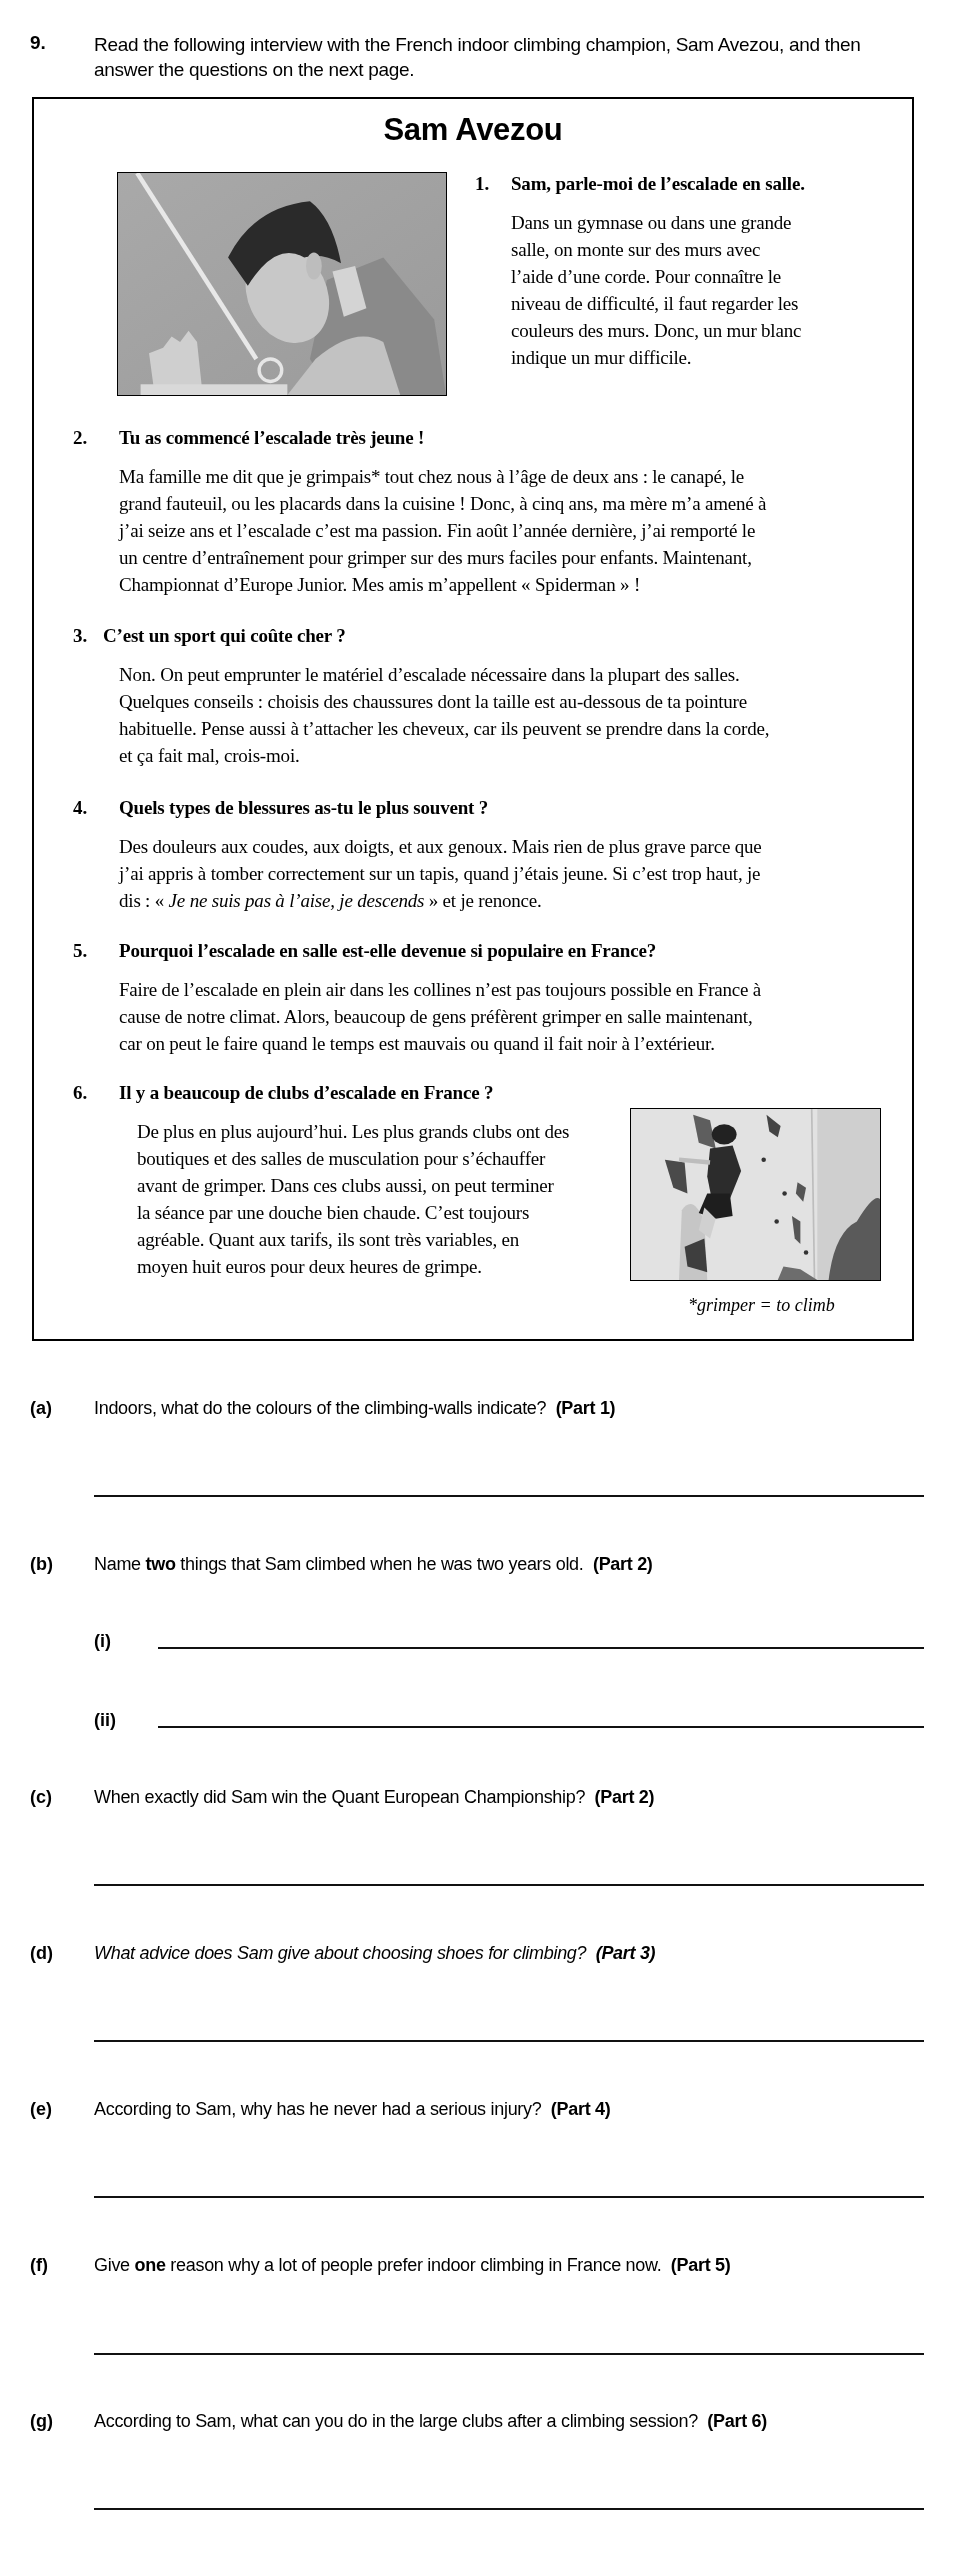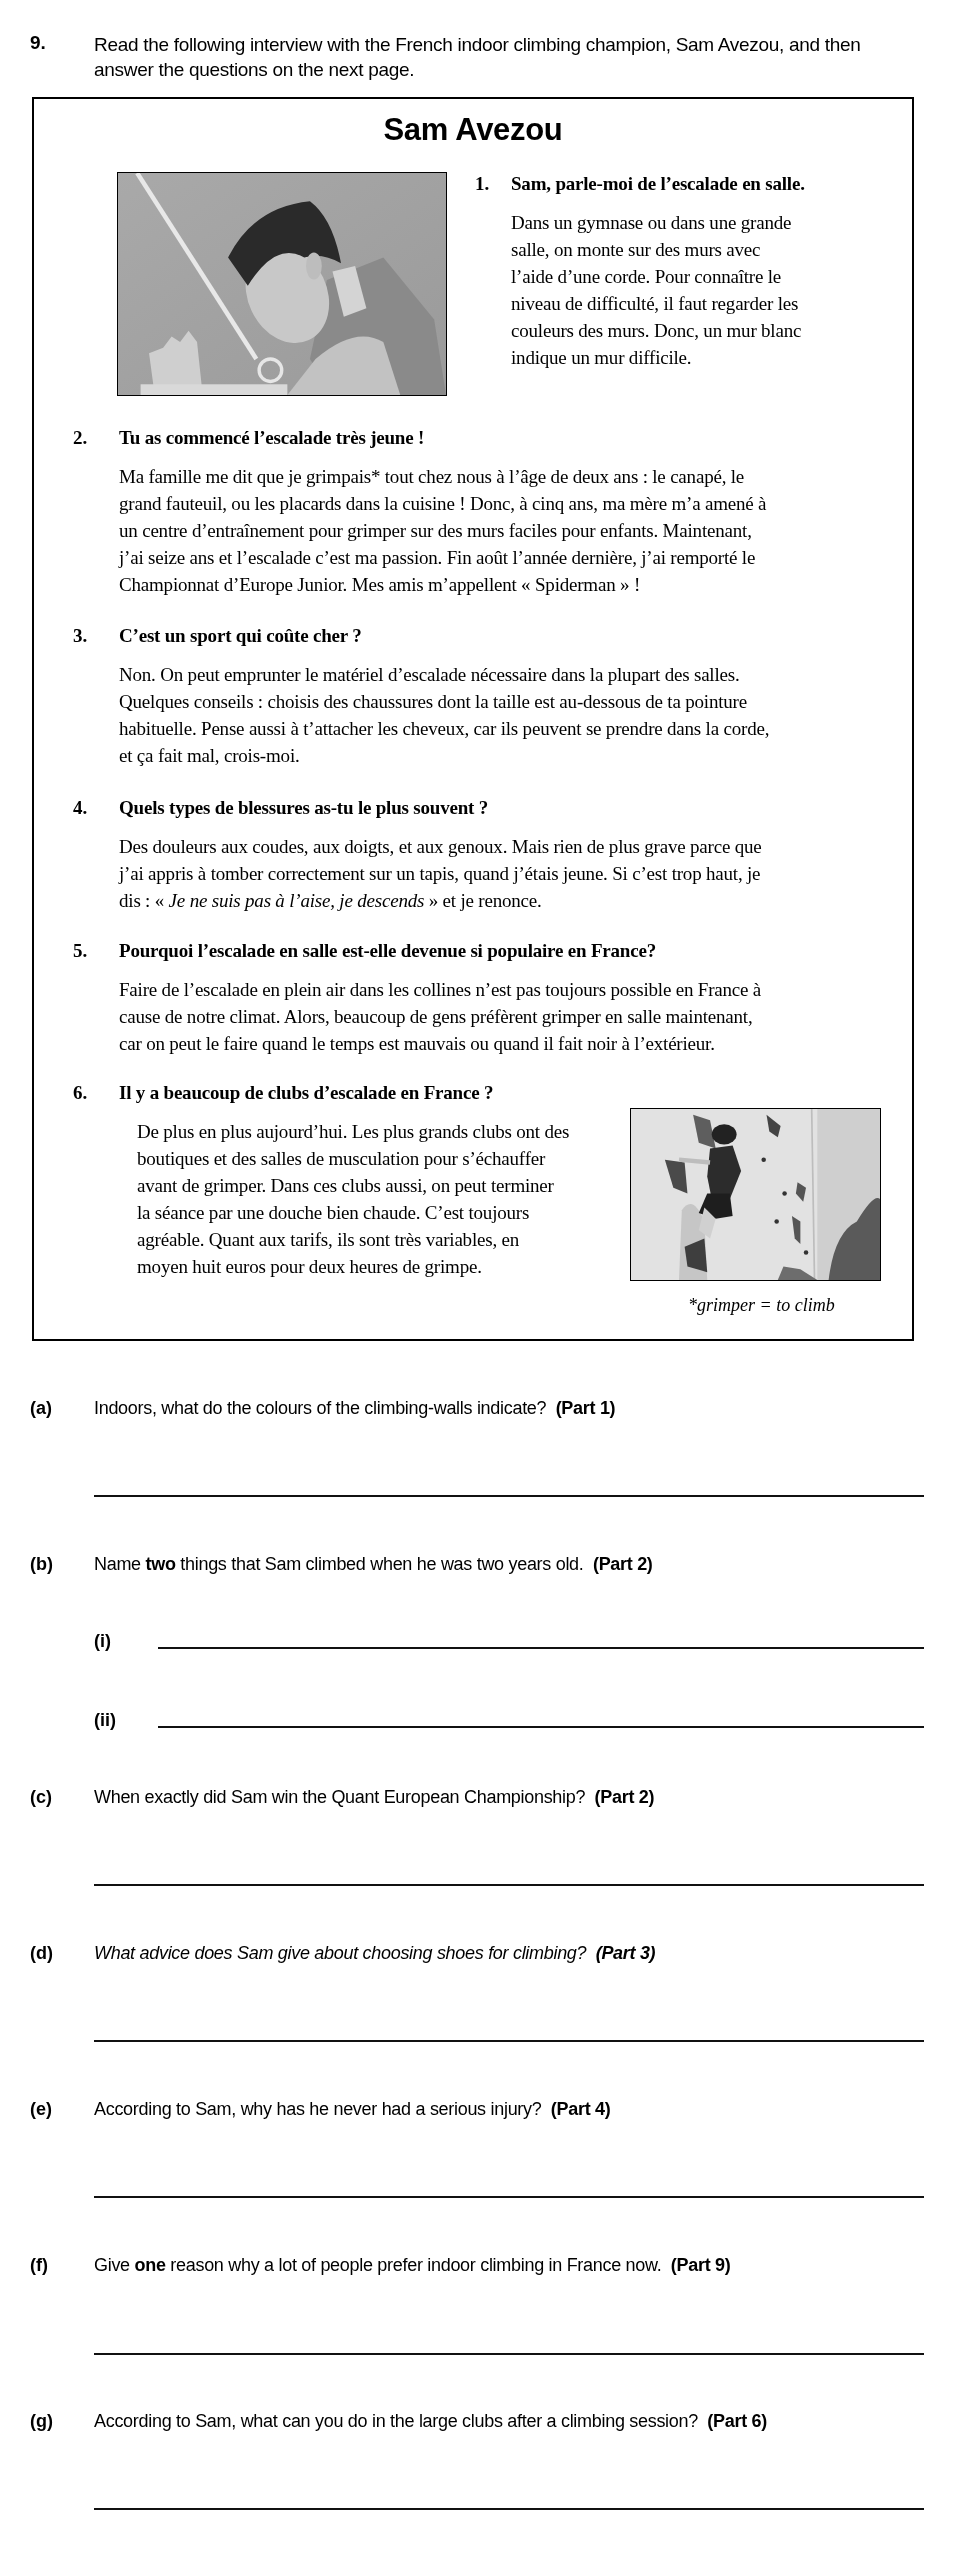--- a/index.html
+++ b/index.html
@@ -80,27 +80,27 @@
     <div>niveau de difficulté, il faut regarder les</div>
     <div>couleurs des murs.  Donc, un mur blanc</div>
     <div>indique un mur difficile.</div>
   </div>
 
   <div class="abs serif sec-num" style="left:39px; top:328px;">2.</div>
   <div class="abs serif sec-head" style="left:85px; top:328px;">Tu as commencé l’escalade très jeune !</div>
   <div class="abs serif sec-body" style="left:85px; top:364px; width:796px;">
     <div>Ma famille me dit que je grimpais* tout chez nous à l’âge de deux ans : le canapé, le</div>
     <div>grand fauteuil, ou les placards dans la cuisine !  Donc, à cinq ans, ma mère m’a amené à</div>
+    <div>j’ai seize ans et l’escalade c’est ma passion.  Fin août l’année dernière, j’ai remporté le</div>
     <div>un centre d’entraînement pour grimper sur des murs faciles pour enfants.  Maintenant,</div>
-    <div>j’ai seize ans et l’escalade c’est ma passion.  Fin août l’année dernière, j’ai remporté le</div>
     <div>Championnat d’Europe Junior.  Mes amis m’appellent « Spiderman » !</div>
   </div>
 
   <div class="abs serif sec-num" style="left:39px; top:526px;">3.</div>
-  <div class="abs serif sec-head" style="left:85px; top:526px;">C’est un sport qui coûte cher ?</div>
+  <div class="abs serif sec-head" style="left:69px; top:526px;">C’est un sport qui coûte cher ?</div>
   <div class="abs serif sec-body" style="left:85px; top:562px; width:796px;">
     <div>Non.  On peut emprunter le matériel d’escalade nécessaire dans la plupart des salles.</div>
     <div>Quelques conseils : choisis des chaussures dont la taille est au-dessous de ta pointure</div>
     <div>habituelle.  Pense aussi à t’attacher les cheveux, car ils peuvent se prendre dans la corde,</div>
     <div>et ça fait mal, crois-moi.</div>
   </div>
 
   <div class="abs serif sec-num" style="left:39px; top:698px;">4.</div>
   <div class="abs serif sec-head" style="left:85px; top:698px;">Quels types de blessures as-tu le plus souvent ?</div>
   <div class="abs serif sec-body" style="left:85px; top:734px; width:796px;">
@@ -191,21 +191,21 @@
 <div class="abs answer-line" style="top:2040px;"></div>
 
 <div class="abs sans qa-label" style="top:2099px;">(e)</div>
 <div class="abs sans qa-text" style="top:2099px;">
   <span>According to Sam, why has he never had a serious injury?</span>&nbsp;&nbsp;<b>(Part 4)</b>
 </div>
 <div class="abs answer-line" style="top:2196px;"></div>
 
 <div class="abs sans qa-label" style="top:2255px;">(f)</div>
 <div class="abs sans qa-text" style="top:2255px;">
-  <span>Give </span><b>one</b><span> reason why a lot of people prefer indoor climbing in France now.</span>&nbsp;&nbsp;<b>(Part 9)</b>
+  <span>Give </span><b>one</b><span> reason why a lot of people prefer indoor climbing in France now.</span>&nbsp;&nbsp;<b>(Part 5)</b>
 </div>
 <div class="abs answer-line" style="top:2353px;"></div>
 
 <div class="abs sans qa-label" style="top:2411px;">(g)</div>
 <div class="abs sans qa-text" style="top:2411px;">
   <span>According to Sam, what can you do in the large clubs after a climbing session?</span>&nbsp;&nbsp;<b>(Part 6)</b>
 </div>
 <div class="abs answer-line" style="top:2508px;"></div>
 
 

